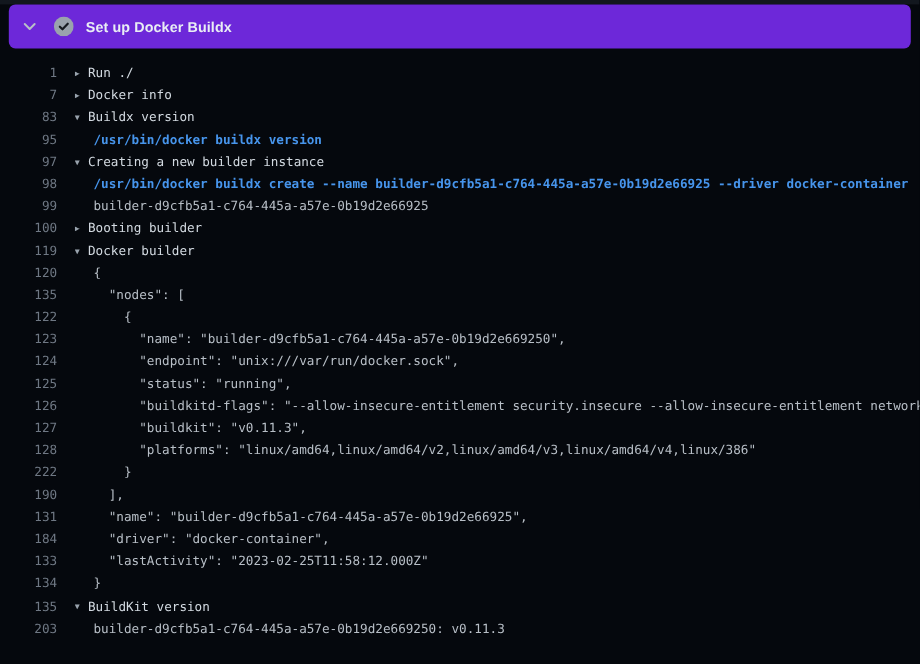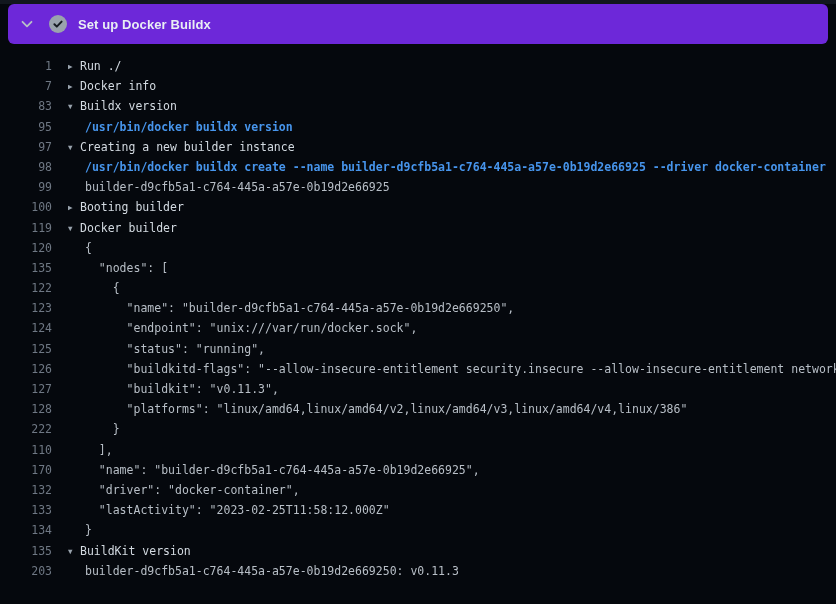--- a/index.html
+++ b/index.html
@@ -161,29 +161,29 @@
   </div>
     <div class="row output">
     <span class="num">128</span>
     <span class="body"><span class="line-text">      "platforms": "linux/amd64,linux/amd64/v2,linux/amd64/v3,linux/amd64/v4,linux/386"</span></span>
   </div>
     <div class="row output">
     <span class="num">222</span>
     <span class="body"><span class="line-text">    }</span></span>
   </div>
     <div class="row output">
-    <span class="num">110</span>
+    <span class="num">190</span>
     <span class="body"><span class="line-text">  ],</span></span>
   </div>
     <div class="row output">
-    <span class="num">170</span>
+    <span class="num">131</span>
     <span class="body"><span class="line-text">  "name": "builder-d9cfb5a1-c764-445a-a57e-0b19d2e66925",</span></span>
   </div>
     <div class="row output">
-    <span class="num">132</span>
+    <span class="num">184</span>
     <span class="body"><span class="line-text">  "driver": "docker-container",</span></span>
   </div>
     <div class="row output">
     <span class="num">133</span>
     <span class="body"><span class="line-text">  "lastActivity": "2023-02-25T11:58:12.000Z"</span></span>
   </div>
     <div class="row output">
     <span class="num">134</span>
     <span class="body"><span class="line-text">}</span></span>
   </div>

